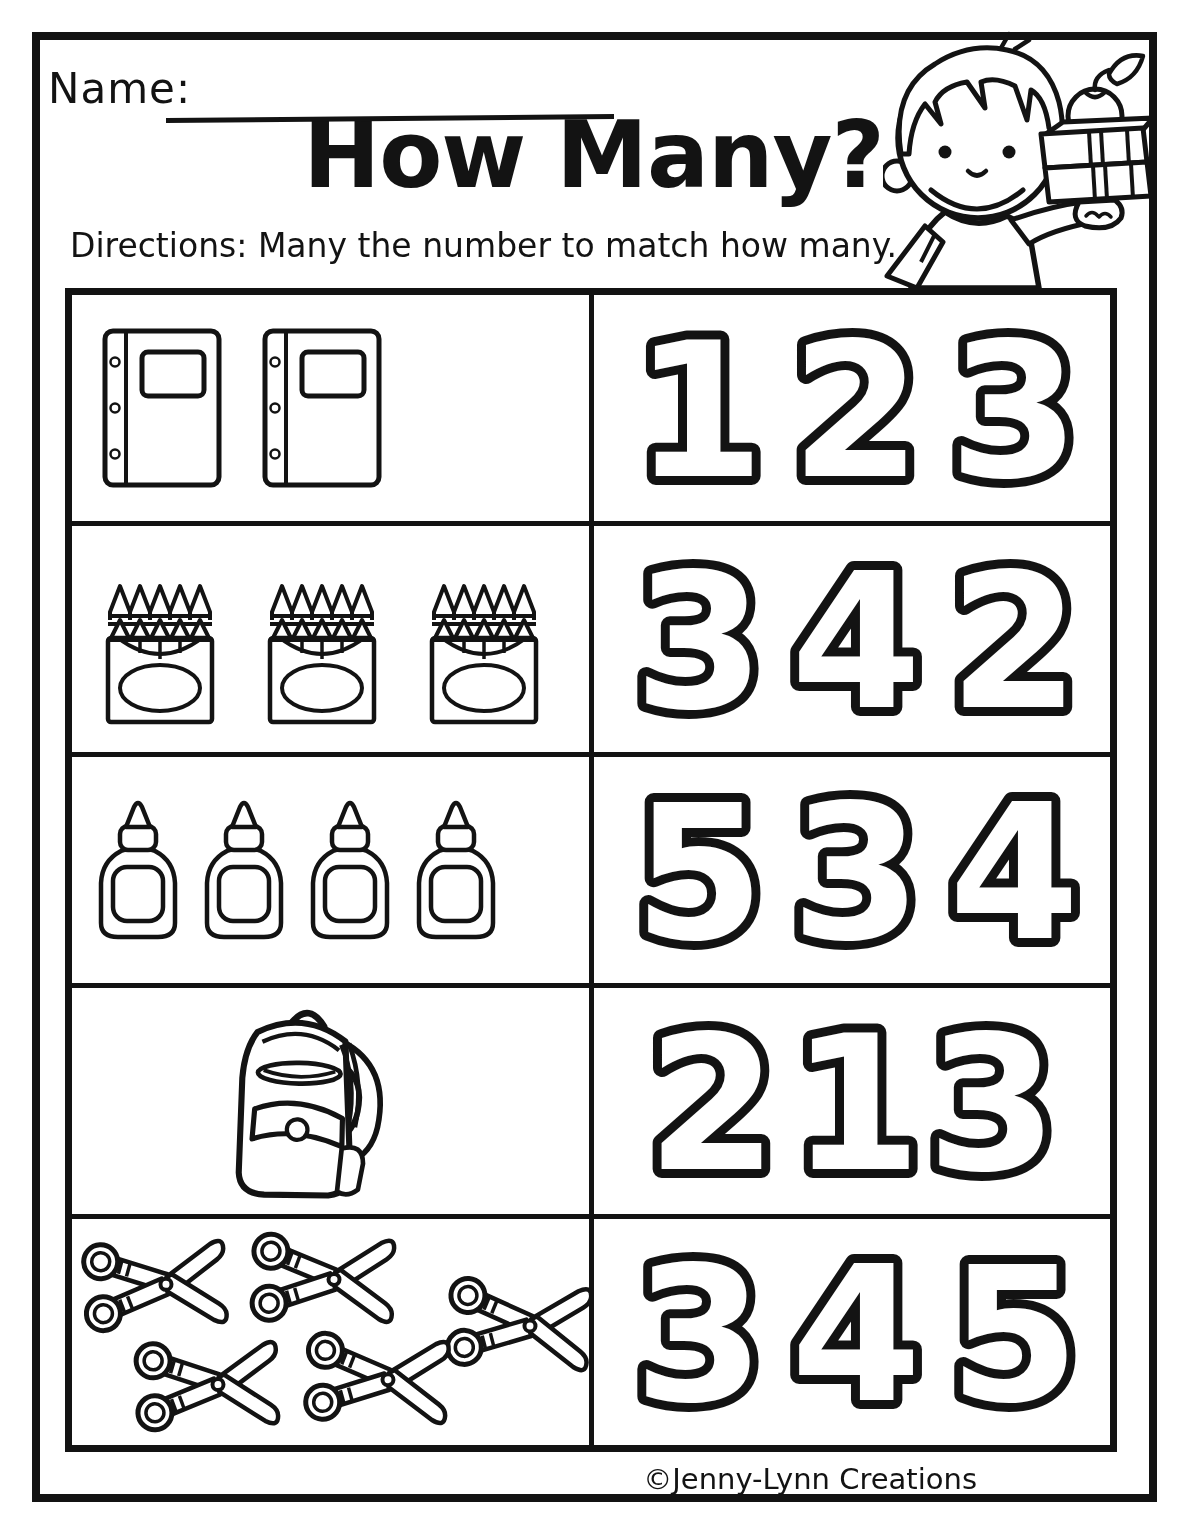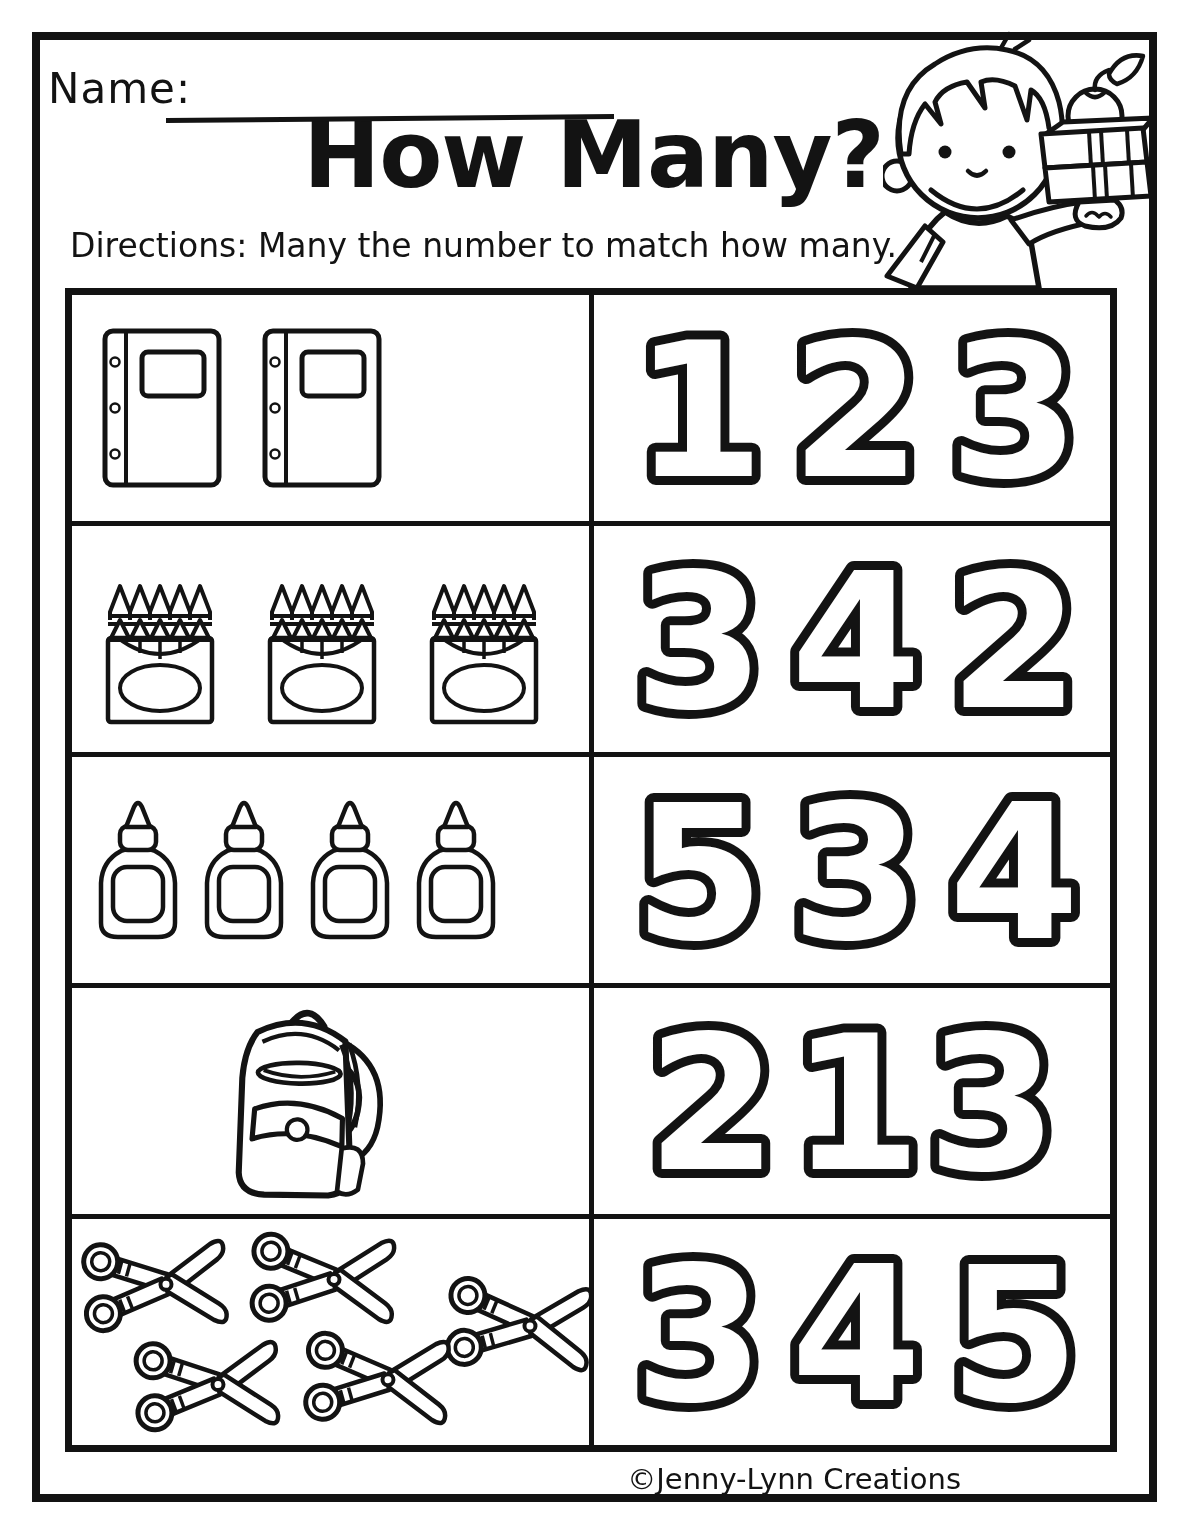--- a/index.html
+++ b/index.html
@@ -51,21 +51,21 @@
   .items-scissors .item:nth-child(3){left:370px;top:58px;transform:rotate(4deg);}
   .items-scissors .item:nth-child(4){left:58px;top:118px;transform:rotate(-2deg);}
   .items-scissors .item:nth-child(5){left:228px;top:112px;transform:rotate(3deg);}
   
   .numbers-cell svg{width:100%;height:100%;display:block;}
   .digit-text{
     font-family:"DejaVu Sans", sans-serif;font-weight:bold;font-size:188px;
     fill:#ffffff;stroke:#131313;stroke-width:18px;
     paint-order:stroke;stroke-linejoin:round;stroke-linecap:round;
   }
-  .footer{position:absolute;right:226px;top:1462px;font-size:29px;z-index:3;}
+  .footer{position:absolute;right:210px;top:1462px;font-size:29px;z-index:3;}
   .defs-holder{position:absolute;width:0;height:0;overflow:hidden;}
   .ink{stroke:#131313;fill:#ffffff;}
   .ink-line{stroke:#131313;fill:none;}
   .ink-solid{fill:#131313;stroke:none;}
 </style>
 </head>
 <body>
 
 <svg class="defs-holder" aria-hidden="true">
   <defs>

